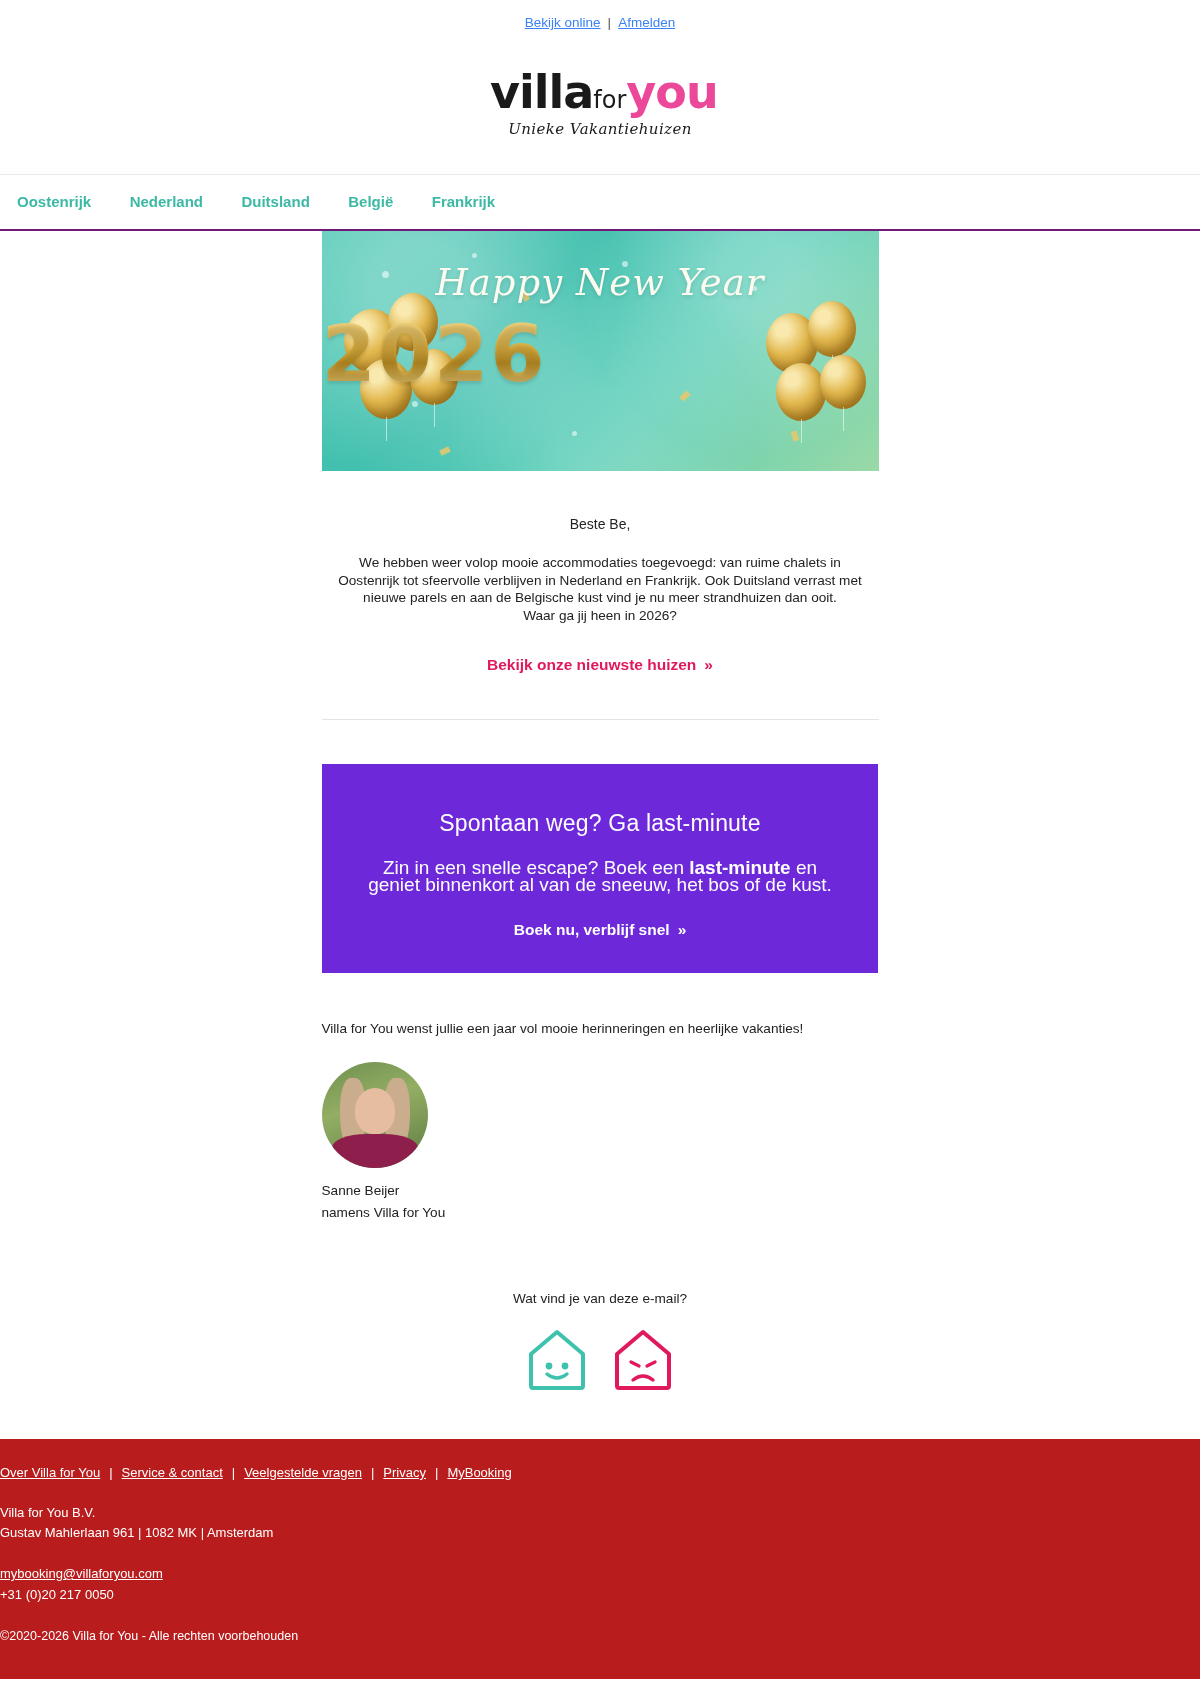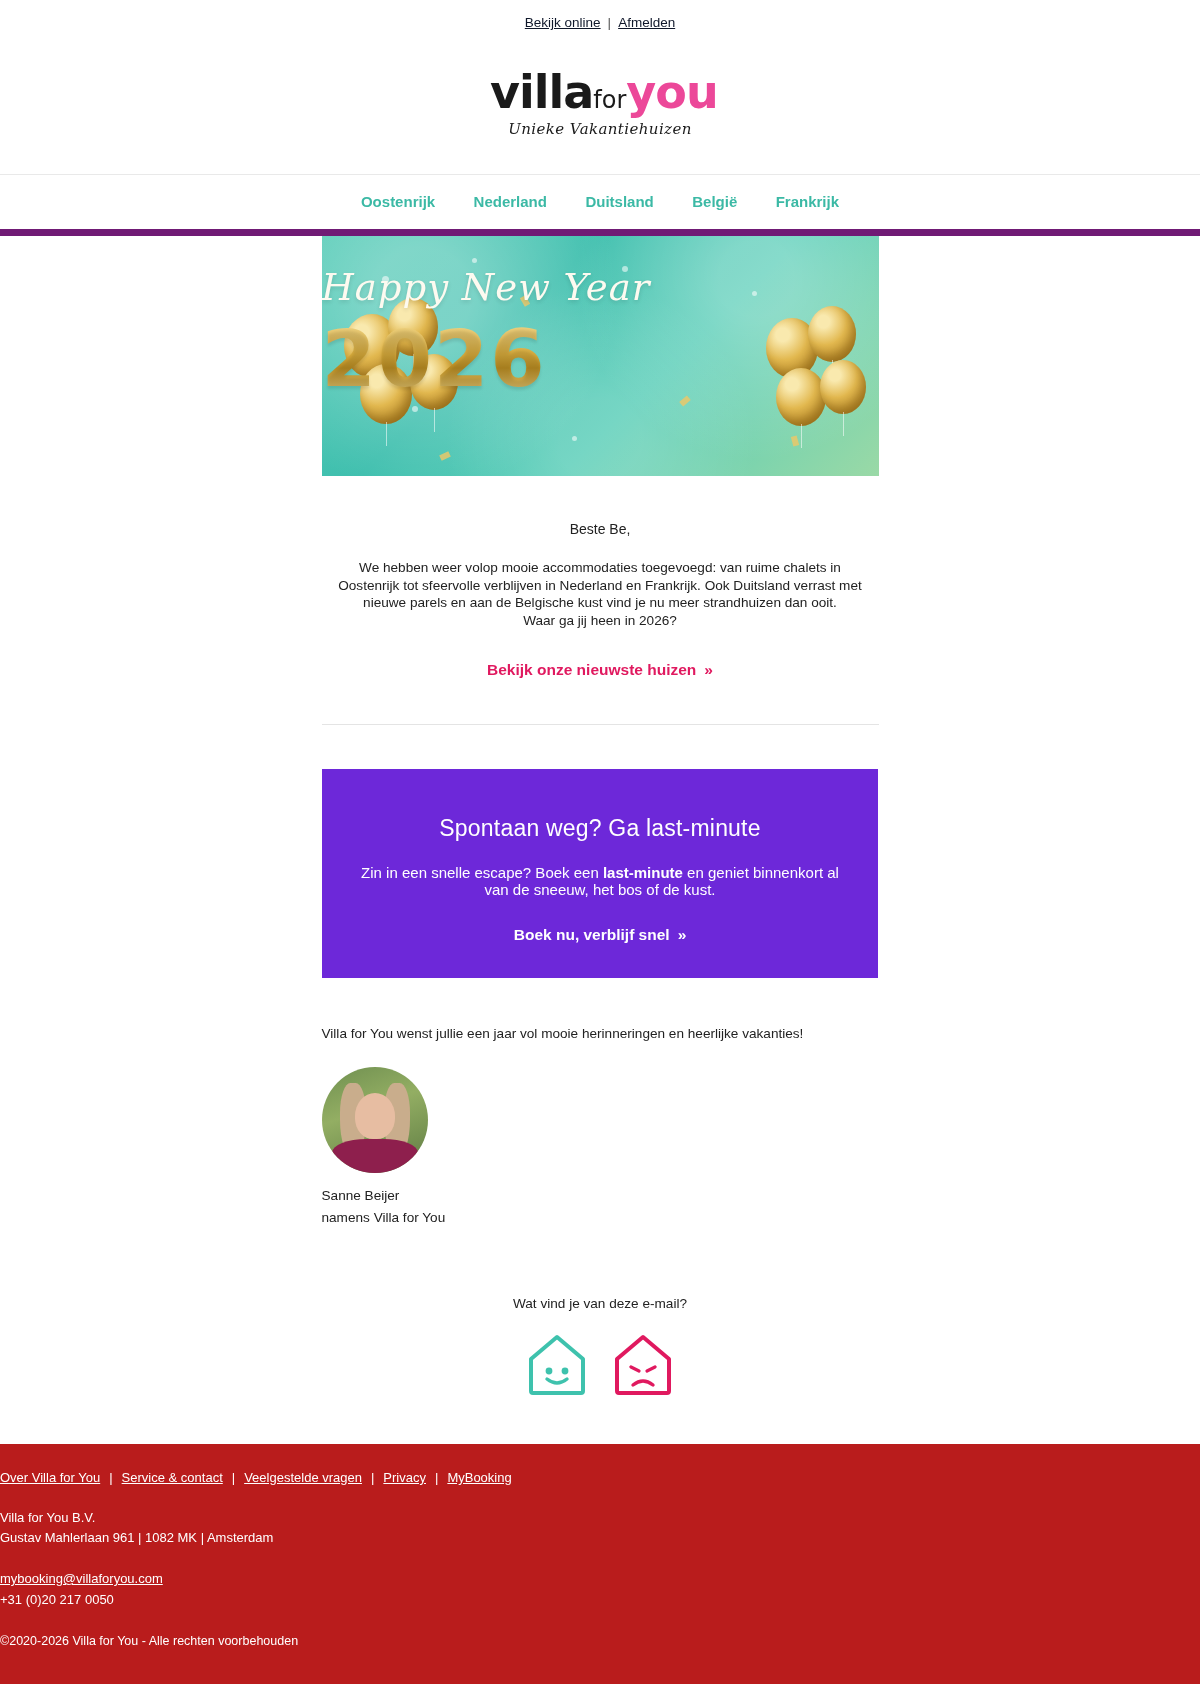--- a/index.html
+++ b/index.html
@@ -19,21 +19,21 @@
     background: #ffffff;
   }
 
   
   .preheader {
     text-align: center;
     padding: 15px 0 12px 0;
     font-size: 13.5px;
   }
   .preheader a {
-    color: #0f172a;
+    color: #3b82f6;
     text-decoration: underline;
   }
   .preheader .sep {
     color: #555;
     padding: 0 7px;
     text-decoration: none;
   }
 
   
   .logo-band {
@@ -67,23 +67,23 @@
     font-family: "DejaVu Serif", serif;
     font-style: italic;
     font-size: 15px;
     color: #1a1a1a;
     margin-top: -4px;
     letter-spacing: .4px;
   }
 
   
   .nav {
-    text-align: center;
+    text-align: left;
     padding: 18px 0 18px 0;
-    border-bottom: 7px solid #701a75;
+    border-bottom: 2px solid #701a75;
   }
   .nav a {
     color: #3bb9a5;
     font-weight: bold;
     font-size: 15px;
     text-decoration: none;
     margin: 0 17px;
   }
 
   
@@ -107,20 +107,21 @@
   .hero .confetti {
     position: absolute;
     width: 6px; height: 10px;
     background: #e9c86a;
     opacity: .85;
   }
   .hero-title {
     position: absolute;
     top: 30px;
     left: 0; right: 0;
+    text-align: center;
     font-family: "DejaVu Serif", serif;
     font-style: italic;
     font-size: 37px;
     color: #fdfaf0;
     letter-spacing: 1px;
     text-shadow: 0 2px 4px rgba(0,0,0,.12);
   }
   .hero-year {
     position: absolute;
     top: 78px;
@@ -203,21 +204,21 @@
     box-sizing: border-box;
   }
   .promo h2 {
     margin: 0;
     font-weight: normal;
     font-size: 23px;
     letter-spacing: .2px;
   }
   .promo p {
     margin: 22px 36px 0 36px;
-    font-size: 15px;
+    font-size: 19px;
     line-height: 17px;
   }
   .promo p b { font-weight: bold; }
   .promo a {
     display: inline-block;
     margin-top: 28px;
     color: #ffffff;
     font-weight: bold;
     font-size: 15.5px;
     text-decoration: none;

